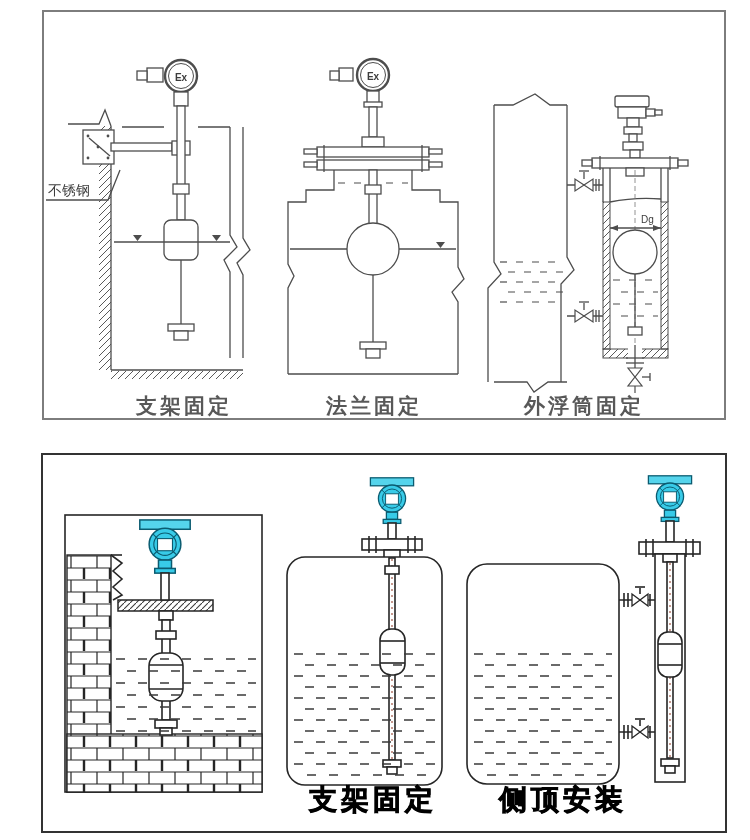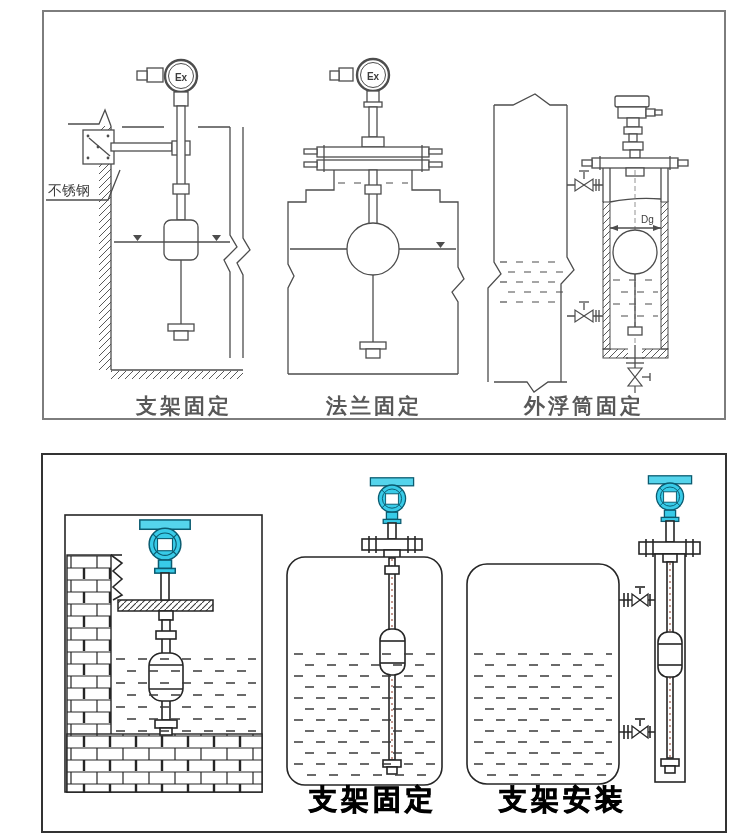--- a/index.html
+++ b/index.html
@@ -360,14 +360,14 @@
       <line class="dash" x1="26" y1="252" x2="164" y2="252"></line>
       <line class="dash" x1="26" y1="263" x2="164" y2="263" stroke-dashoffset="11"></line>
       <line class="dash" x1="26" y1="274" x2="164" y2="274"></line>
       <line class="dash" x1="26" y1="285" x2="164" y2="285" stroke-dashoffset="11"></line>
       <line class="dash" x1="26" y1="296" x2="164" y2="296"></line>
       <line class="dash" x1="28" y1="307" x2="162" y2="307" stroke-dashoffset="11"></line>
     </g>
   </svg>
 
   <div class="lbl lbl-bottom" style="left:235px;top:326px;width:190px">支架固定</div>
-  <div class="lbl lbl-bottom" style="left:420px;top:326px;width:200px">支架安装</div>
+  <div class="lbl lbl-bottom" style="left:420px;top:326px;width:200px">侧顶安装</div>
 </div>
 
 </body></html>

